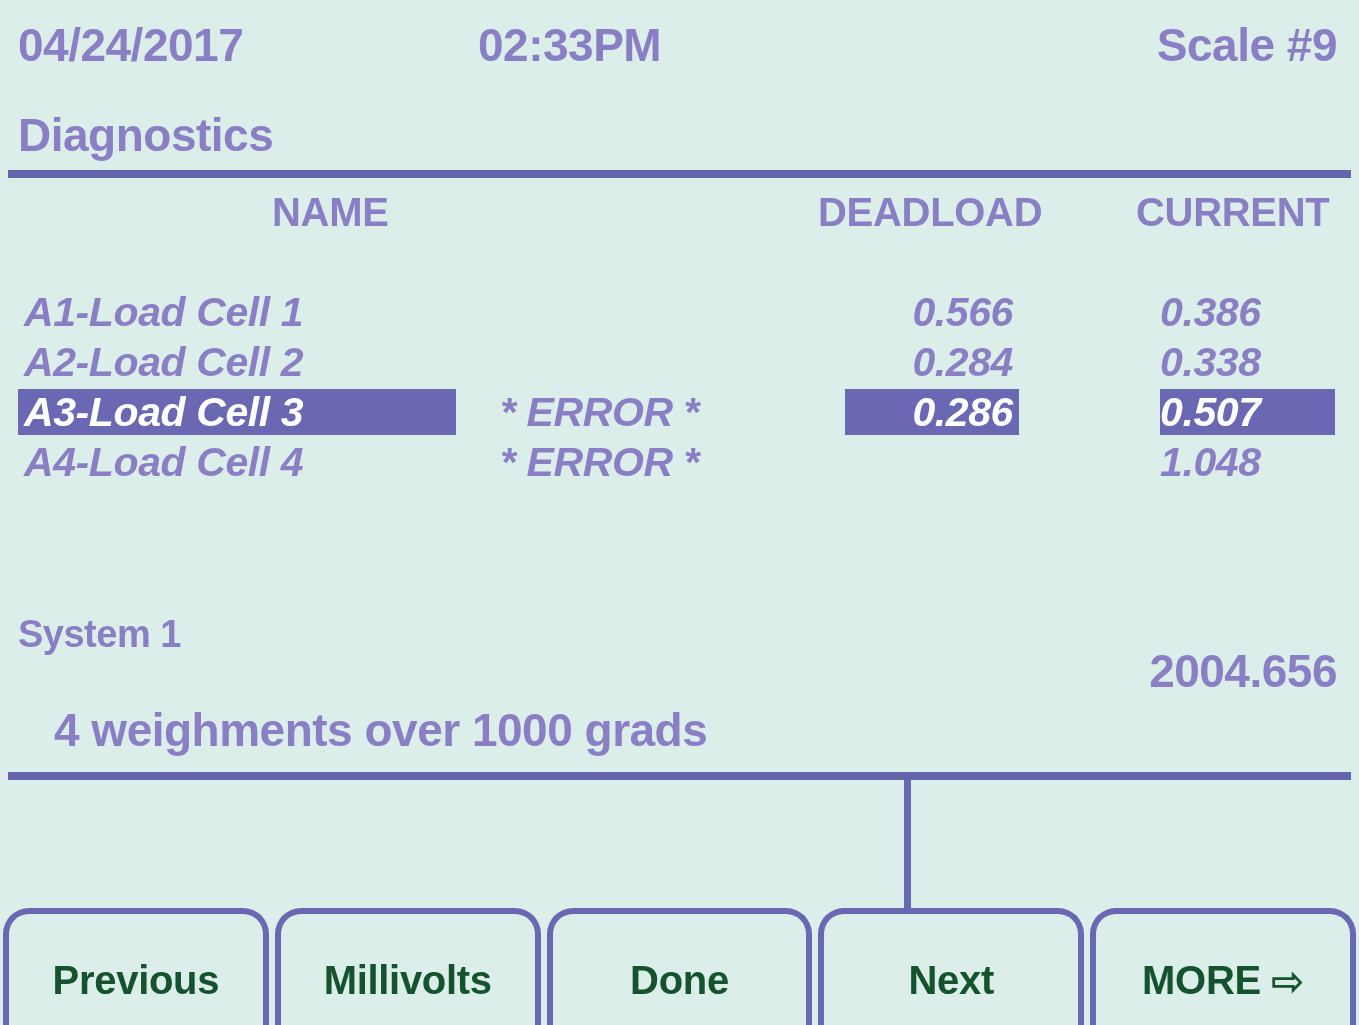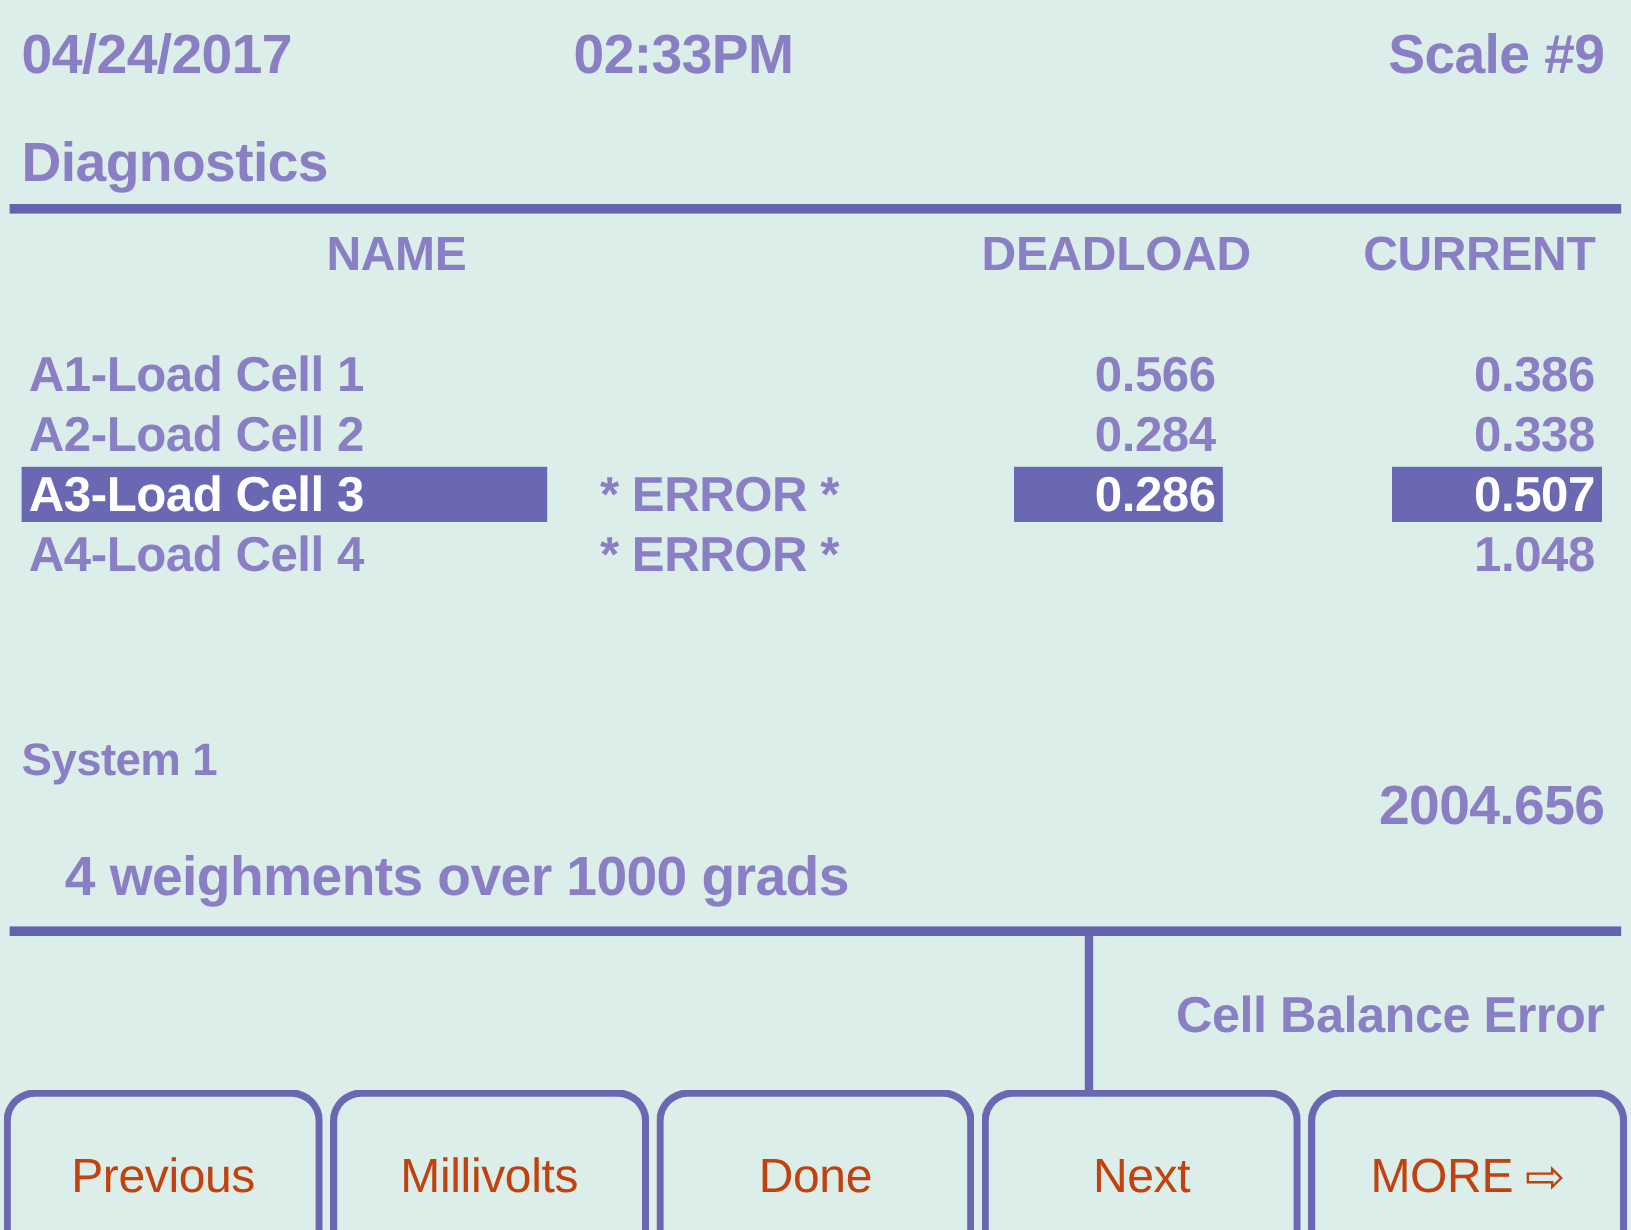--- a/index.html
+++ b/index.html
@@ -75,20 +75,21 @@
   }
   .ch-name     { left: 272px; }
   .ch-deadload { left: 818px; }
   .ch-current  { left: 1136px; }
 
   
   .rows {
     position: absolute;
     left: 0; top: 289px;
     width: 1245px;
+    font-style: italic;
   }
   .row {
     position: relative;
     height: 50px;
   }
   .cell {
     position: absolute;
     font-size: 41px;
     letter-spacing: -0.4px;
     white-space: nowrap;
@@ -110,21 +111,20 @@
   .c-dead {
     left: 845px;
     width: 174px;
     text-align: right;
     padding-right: 6px;
     box-sizing: border-box;
   }
   .c-curr {
     left: 1160px;
     width: 175px;
-    text-align: right;
     padding-right: 6px;
     box-sizing: border-box;
   }
   .row.selected .c-name,
   .row.selected .c-dead,
   .row.selected .c-curr {
     background: #6a68b2;
     color: #ffffff;
   }
 
@@ -187,22 +187,22 @@
     margin: 0 3px;
     border: 6px solid #6a68b2;
     border-bottom: none;
     border-radius: 26px 26px 0 0;
     background: #dceeea;
     box-sizing: border-box;
     display: flex;
     align-items: center;
     justify-content: center;
     font-size: 40px;
-    font-weight: normal;
-    color: #c2410c;
+    font-weight: bold;
+    color: #14532d;
     letter-spacing: -0.3px;
     white-space: nowrap;
     padding-top: 22px;
   }
   .softkey .sk-label { pointer-events: none; }
   .sk-arrow {
     display: inline-block;
     margin-left: 10px;
     font-size: 40px;
     line-height: 1;
@@ -257,21 +257,20 @@
 
   </div>
 
   <div class="sys-name">System 1</div>
   <div class="sys-value">2004.656</div>
   <div class="sys-note">4 weighments over 1000 grads</div>
 
   <div class="rule-bottom"></div>
 
   <div class="msg-divider"></div>
-  <div class="msg-text">Cell Balance Error</div>
 
   <div class="buttonbar">
     <div class="softkey">
       <span class="sk-label">Previous</span>
     </div>
     <div class="softkey">
       <span class="sk-label">Millivolts</span>
     </div>
     <div class="softkey">
       <span class="sk-label">Done</span>

